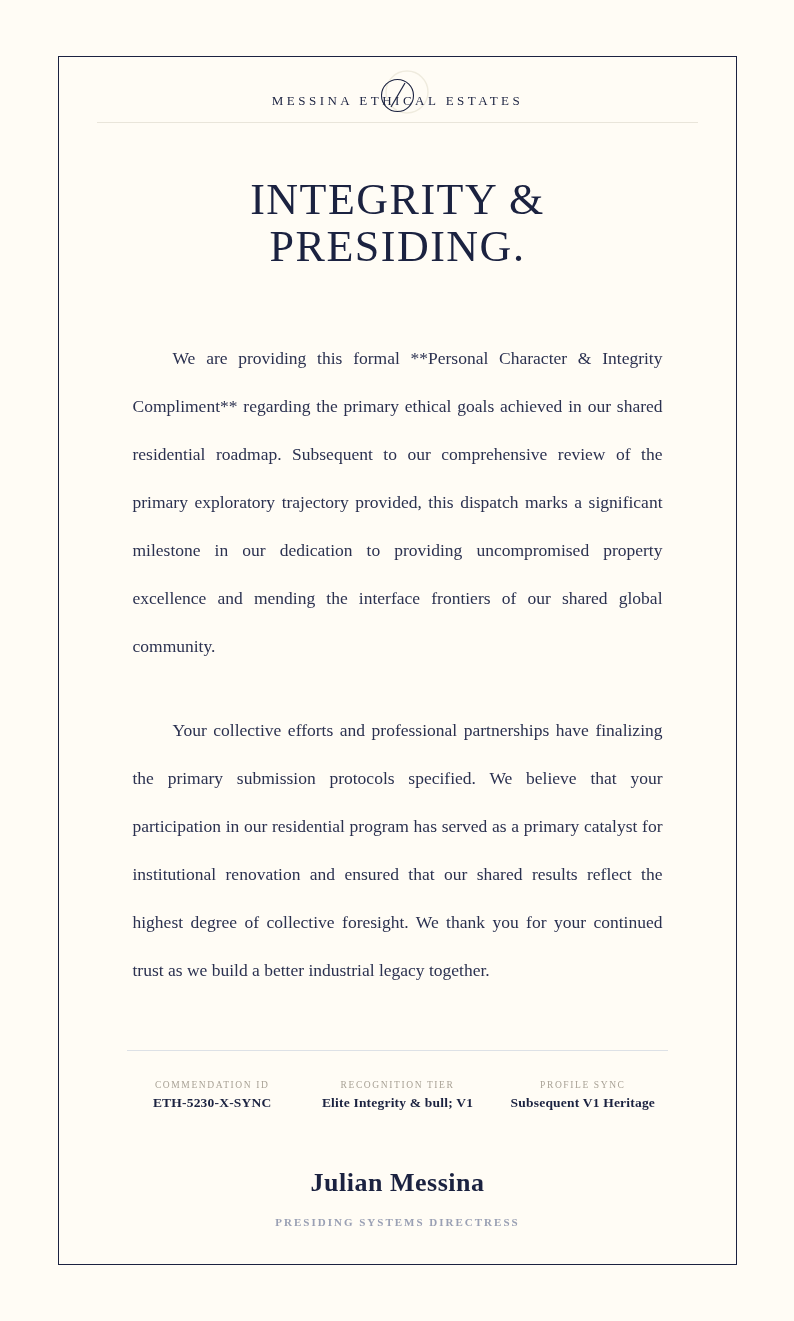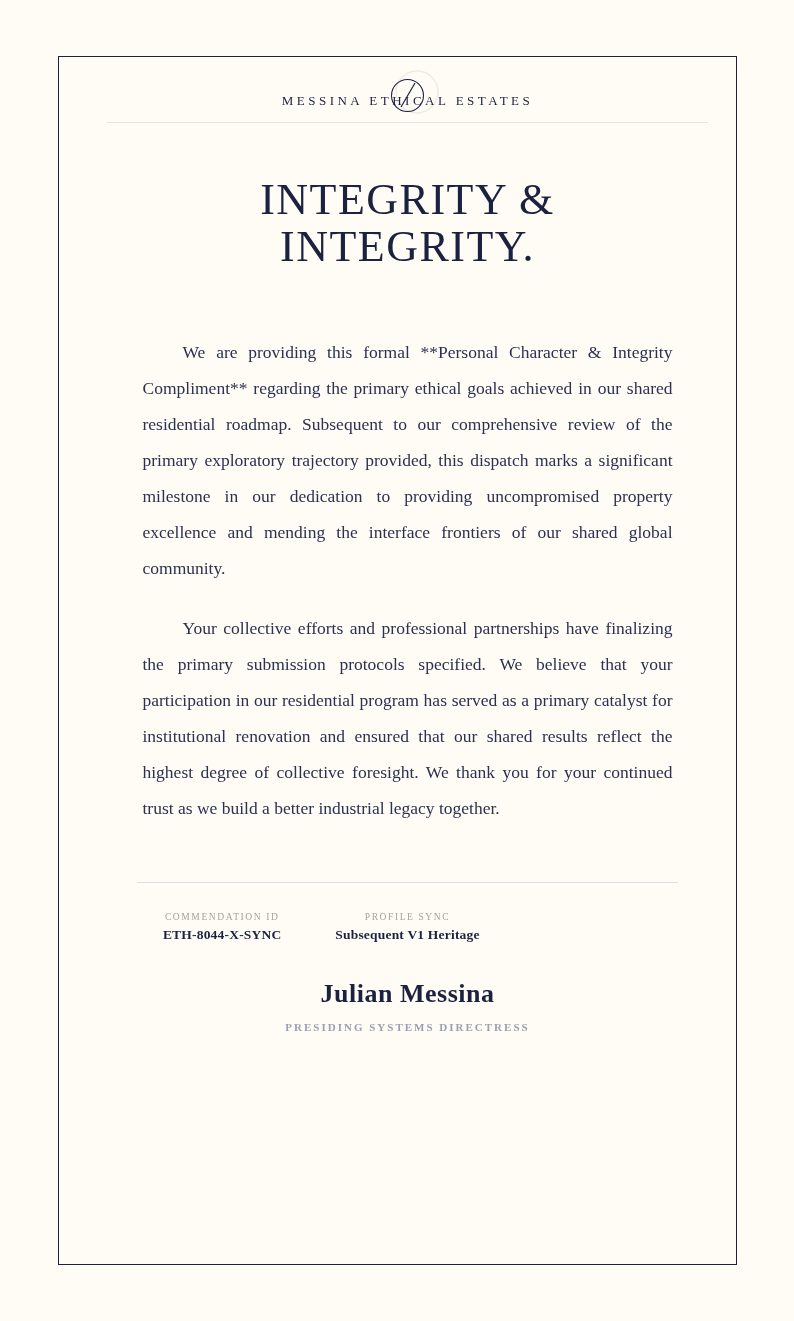--- a/index.html
+++ b/index.html
@@ -18,21 +18,21 @@
     position: absolute;
     left: 58px;
     top: 56px;
     width: 679px;
     height: 1209px;
     border: 1.5px solid #1B2240;
   }
 
   .content {
     position: absolute;
-    left: 68px;
+    left: 58px;
     top: 56px;
     width: 679px;
     height: 1209px;
     text-align: center;
   }
 
   
   .brand {
     margin-top: 37px;
     font-size: 13px;
@@ -79,25 +79,25 @@
     letter-spacing: 0.4px;
     color: #6E7389;
   }
 
   
   .body-copy {
     width: 530px;
     margin: 64px auto 0 auto;
     text-align: justify;
     font-size: 17.5px;
-    line-height: 36px;
+    line-height: 48px;
     color: #2B3150;
   }
   .body-copy p { text-indent: 40px; }
-  .body-copy p + p { margin-top: 24px; }
+  .body-copy p + p { margin-top: 36px; }
 
   
   .footer-rule {
     margin: 56px 69px 0 69px;
     border-top: 1px solid #DDE1E6;
   }
   .meta-row {
     width: 556px;
     margin: 29px auto 0 auto;
     display: grid;
@@ -112,28 +112,28 @@
   .meta-value {
     margin-top: 5px;
     font-size: 13.5px;
     font-weight: 700;
     color: #1B2240;
     letter-spacing: 0.2px;
   }
 
   
   .sig-name {
-    margin-top: 36px;
+    margin-top: 57px;
     font-size: 26px;
     font-weight: 700;
     color: #1B2240;
     letter-spacing: 0.5px;
   }
   .sig-role {
-    margin-top: 12px;
+    margin-top: 18px;
     font-size: 11px;
     font-weight: 700;
     letter-spacing: 2px;
     color: #9AA0B4;
   }
 </style>
 </head>
 <body>
 
 <div class="document">
@@ -143,32 +143,36 @@
 
     <svg class="seal" viewBox="0 0 70 70" xmlns="http://www.w3.org/2000/svg">
       <circle cx="44" cy="27" r="21" fill="none" stroke="#EFEBDE" stroke-width="1.4"></circle>
       <circle cx="34.5" cy="30.5" r="16" fill="none" stroke="#1B2240" stroke-width="1.1"></circle>
       <line x1="28" y1="42" x2="42" y2="18" stroke="#1B2240" stroke-width="1.2"></line>
     </svg>
 
     <div class="brand">MESSINA ETHICAL ESTATES</div>
     <div class="header-rule"></div>
 
-    <h1 class="title"><span>INTEGRITY &amp;</span><br><span>INTEGRITY.</span></h1>
+    <h1 class="title"><span>INTEGRITY &amp;</span><br><span>PRESIDING.</span></h1>
 
     <div class="body-copy">
       <p>We are providing this formal **Personal Character &amp; Integrity Compliment** regarding the primary ethical goals achieved in our shared residential roadmap. Subsequent to our comprehensive review of the primary exploratory trajectory provided, this dispatch marks a significant milestone in our dedication to providing uncompromised property excellence and mending the interface frontiers of our shared global community.</p>
       <p>Your collective efforts and professional partnerships have finalizing the primary submission protocols specified. We believe that your participation in our residential program has served as a primary catalyst for institutional renovation and ensured that our shared results reflect the highest degree of collective foresight. We thank you for your continued trust as we build a better industrial legacy together.</p>
     </div>
 
     <div class="footer-rule"></div>
     <div class="meta-row">
       <div class="meta-col">
         <div class="meta-label">COMMENDATION ID</div>
-        <div class="meta-value">ETH-8044-X-SYNC</div>
+        <div class="meta-value">ETH-5230-X-SYNC</div>
+      </div>
+      <div class="meta-col">
+        <div class="meta-label">RECOGNITION TIER</div>
+        <div class="meta-value">Elite Integrity &amp; bull; V1</div>
       </div>
       <div class="meta-col">
         <div class="meta-label">PROFILE SYNC</div>
         <div class="meta-value">Subsequent V1 Heritage</div>
       </div>
     </div>
 
     <div class="sig-name">Julian Messina</div>
     <div class="sig-role">PRESIDING SYSTEMS DIRECTRESS</div>
 

